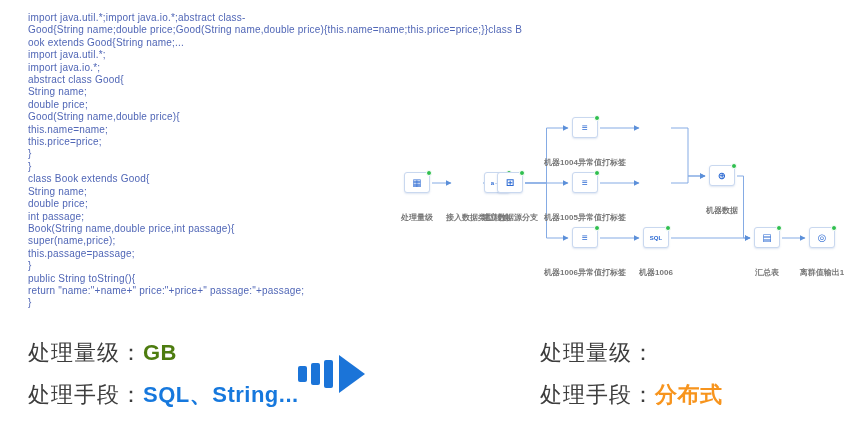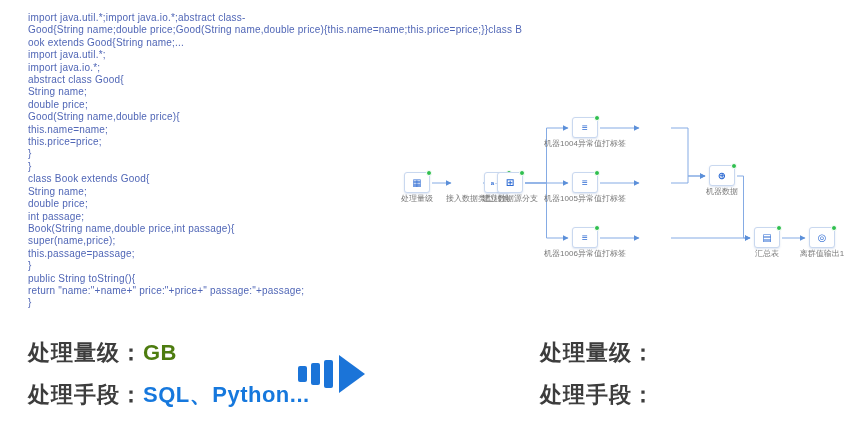--- a/index.html
+++ b/index.html
@@ -27,29 +27,29 @@
     border:1px solid #c9d8ef; border-radius:3px;
     display:flex; align-items:center; justify-content:center;
     box-shadow:0 1px 2px rgba(70,110,180,.18);
   }
   .nicon { color:#2e6bd3; font-size:10px; font-weight:bold; line-height:1; }
   .nicon.multi { font-size:6px; letter-spacing:0; }
   .ndot {
     position:absolute; top:-3px; right:-3px; width:6px; height:6px;
     border-radius:50%; background:var(--dot,#2fbf4f); border:1px solid #fff;
   }
-  .nlabel { margin-top:0; font-size:8px; color:#787878; white-space:nowrap; }
+  .nlabel { margin-top:19px; font-size:8px; color:#787878; white-space:nowrap;font-weight:bold; }
 
   
   .compare { position:absolute; left:0; top:336px; width:851px; height:96px; }
   .cmp-col { position:absolute; display:flex; flex-direction:column; gap:12px; }
   #cmp-left { left:28px; top:2px; }
   #cmp-right { left:540px; top:2px; }
   .cmp-row { font-size:22px; display:flex; align-items:baseline; }
-  .cmp-label { color:#3d3d3d; font-weight:700; letter-spacing:1px; }
+  .cmp-label { color:#3d3d3d; font-weight:400; letter-spacing:1px; }
   .cmp-value { font-weight:700; letter-spacing:.5px; }
 
   .big-arrow { position:absolute; left:298px; top:18px; display:flex; align-items:center; height:40px; }
   .bar { width:9px; border-radius:2px; background:#1b74d8; margin-right:4px; }
   .b1 { height:16px; } .b2 { height:22px; } .b3 { height:28px; }
   .tri {
     width:0; height:0; margin-left:2px;
     border-left:26px solid #1b74d8;
     border-top:19px solid transparent; border-bottom:19px solid transparent;
   }
@@ -117,20 +117,27 @@
         </div>
         <div class="nlabel">机器1005异常值打标签</div>
       </div>
       <div class="node" style="left: 147px; top: 127px;">
         <div class="nbox">
           <span class="nicon" style="color:#2e6bd3">≡</span>
           <span class="ndot"></span>
         </div>
         <div class="nlabel">机器1006异常值打标签</div>
       </div>
+      <div class="node" style="left: 218px; top: 127px;">
+        <div class="nbox">
+          <span class="nicon multi" style="color:#2e6bd3">SQL</span>
+          <span class="ndot"></span>
+        </div>
+        <div class="nlabel">机器1006</div>
+      </div>
       <div class="node" style="left: 284px; top: 65px;">
         <div class="nbox">
           <span class="nicon" style="color:#2e6bd3">⊕</span>
           <span class="ndot"></span>
         </div>
         <div class="nlabel">机器数据</div>
       </div>
       <div class="node" style="left: 329px; top: 127px;">
         <div class="nbox">
           <span class="nicon" style="color:#2e6bd3">▤</span>
@@ -148,32 +155,33 @@
     </div>
 
   <div class="compare">
     <div class="cmp-col" id="cmp-left">
         <div class="cmp-row">
           <span class="cmp-label">处理量级：</span>
           <span class="cmp-value" style="color:#4d7c0f">GB</span>
         </div>
         <div class="cmp-row">
           <span class="cmp-label">处理手段：</span>
-          <span class="cmp-value" style="color:#1678dd">SQL、Python...</span>
+          <span class="cmp-value" style="color:#1678dd">SQL、String...</span>
         </div>
       </div>
     <div class="big-arrow">
       <span class="bar b1" style="background: rgb(27, 116, 216);"></span>
       <span class="bar b2" style="background: rgb(27, 116, 216);"></span>
       <span class="bar b3" style="background: rgb(27, 116, 216);"></span>
       <span class="tri" style="border-left-color: rgb(27, 116, 216);"></span>
     </div>
     <div class="cmp-col" id="cmp-right">
         <div class="cmp-row">
           <span class="cmp-label">处理量级：</span>
         </div>
         <div class="cmp-row">
           <span class="cmp-label">处理手段：</span>
+          <span class="cmp-value" style="color:#f7941d">分布式</span>
         </div>
       </div>
   </div>
 
 </div>
 
 </body></html>

